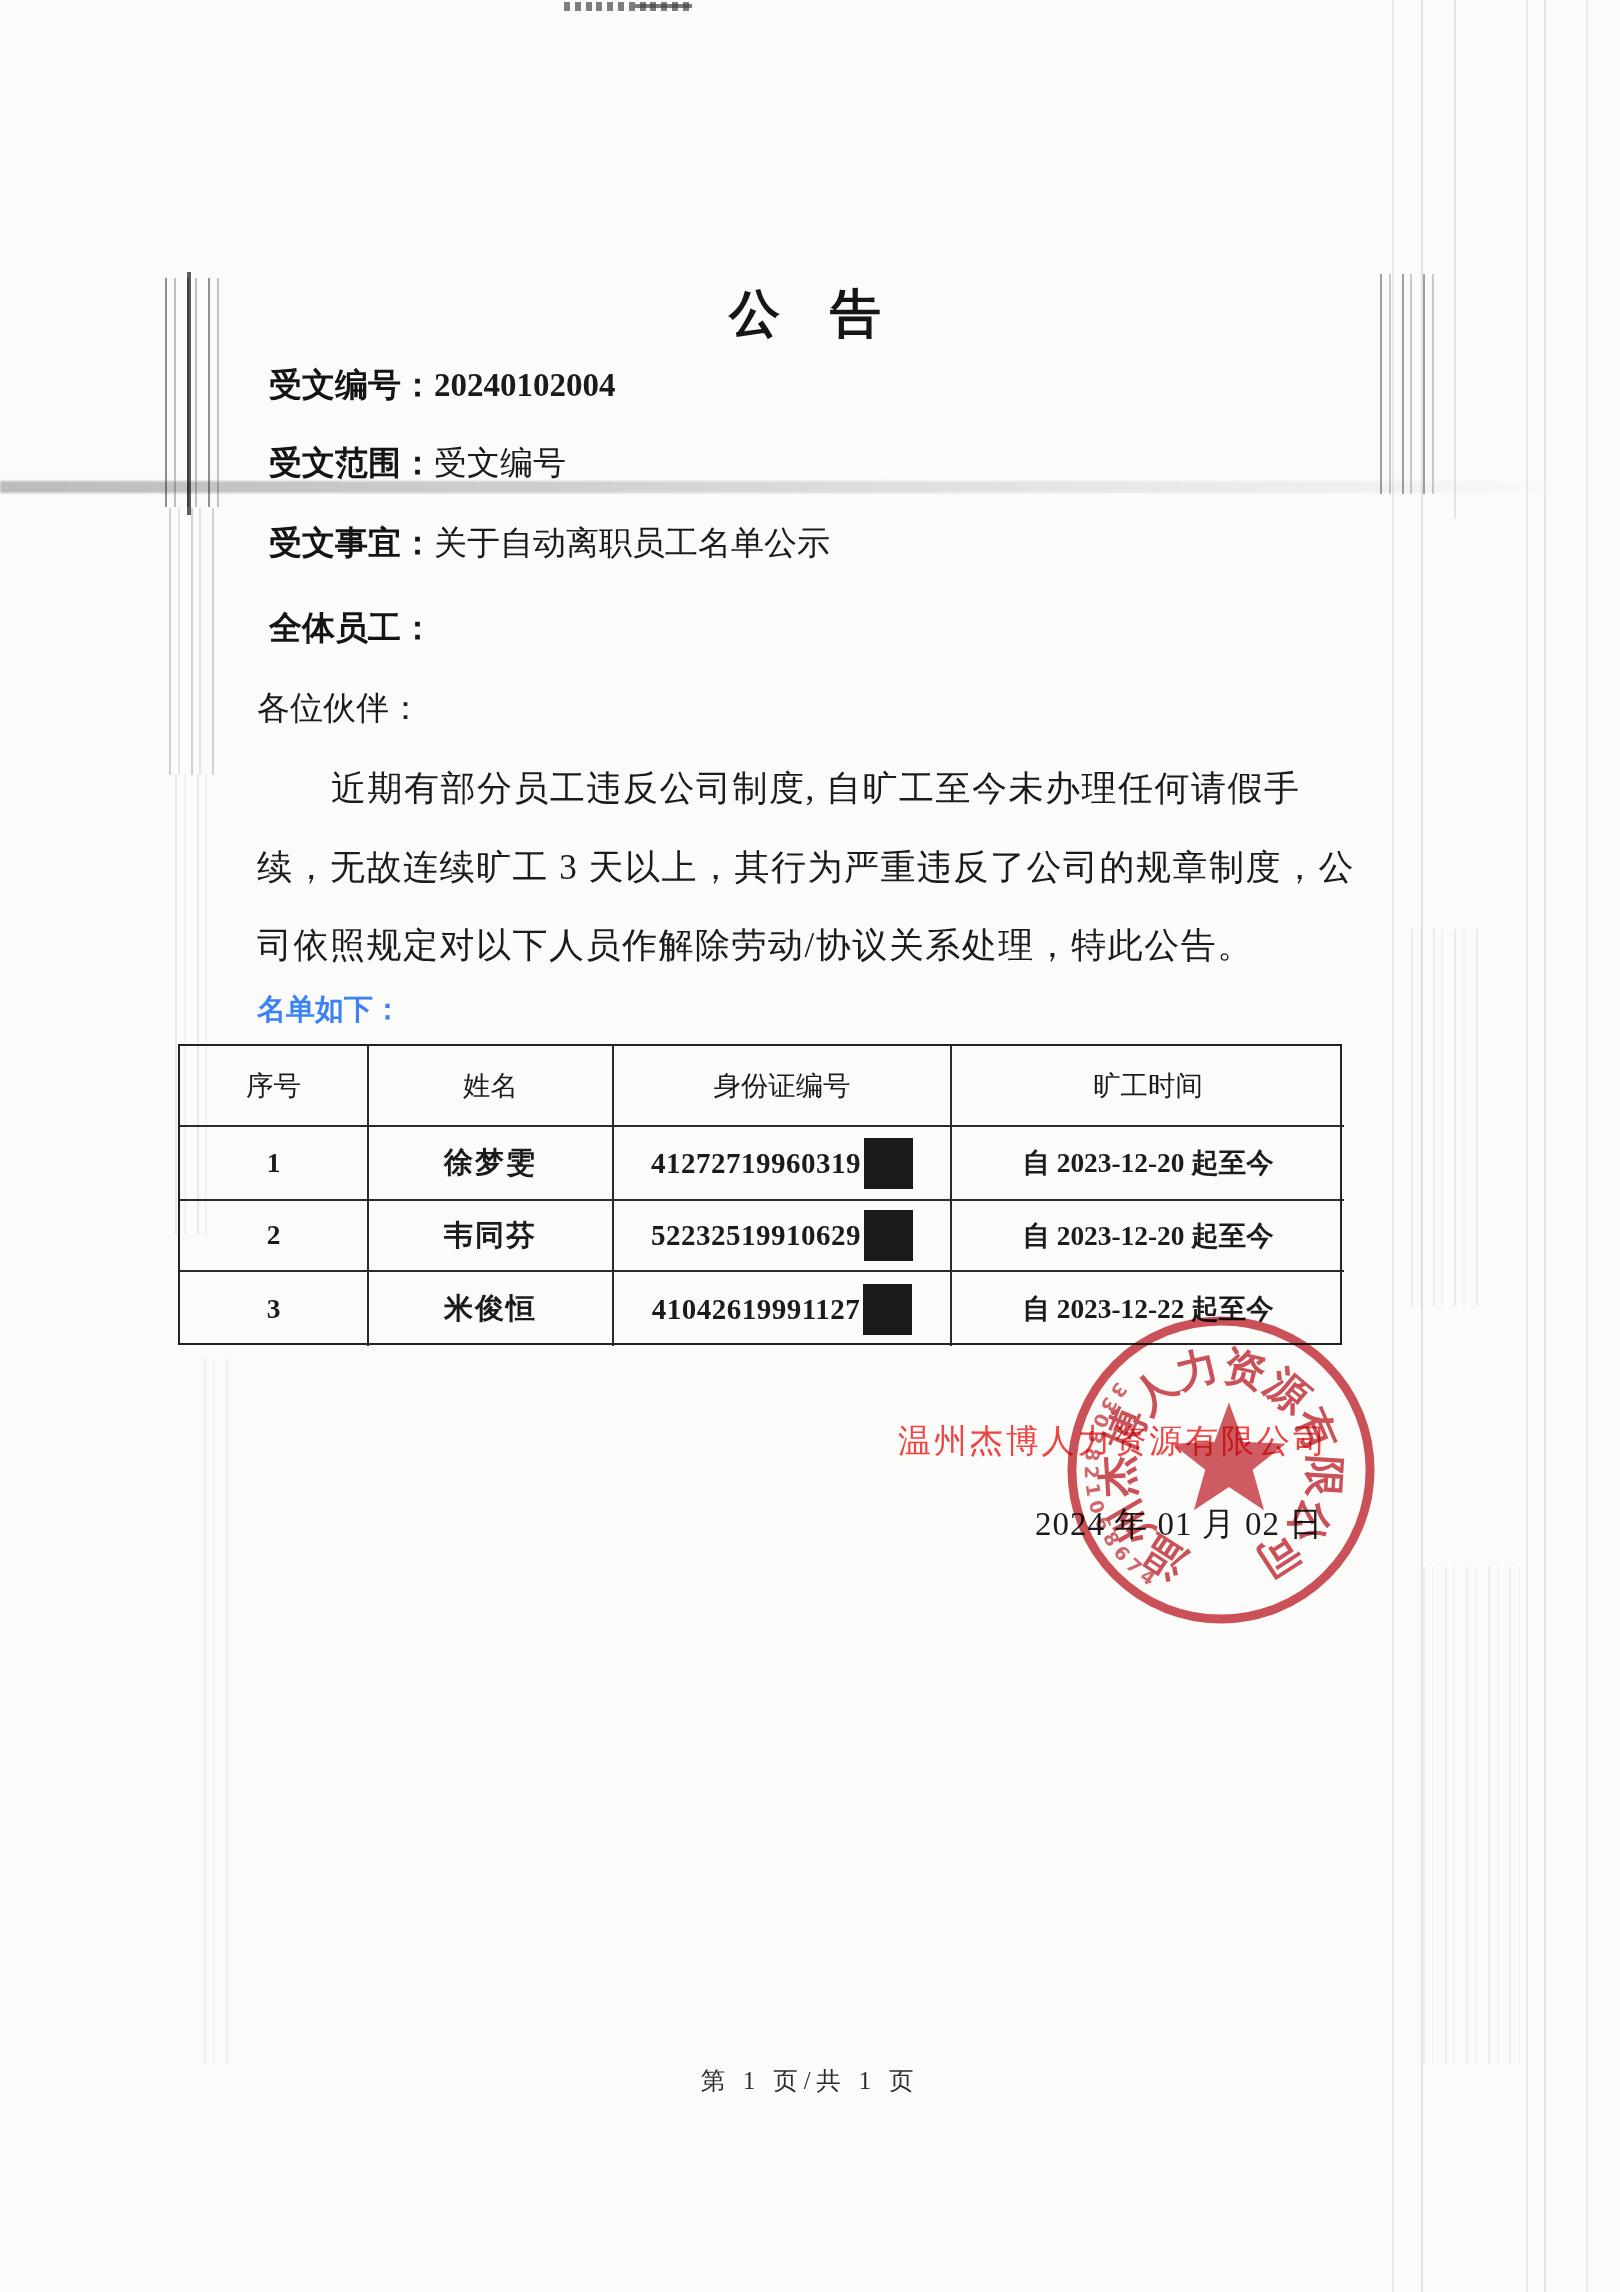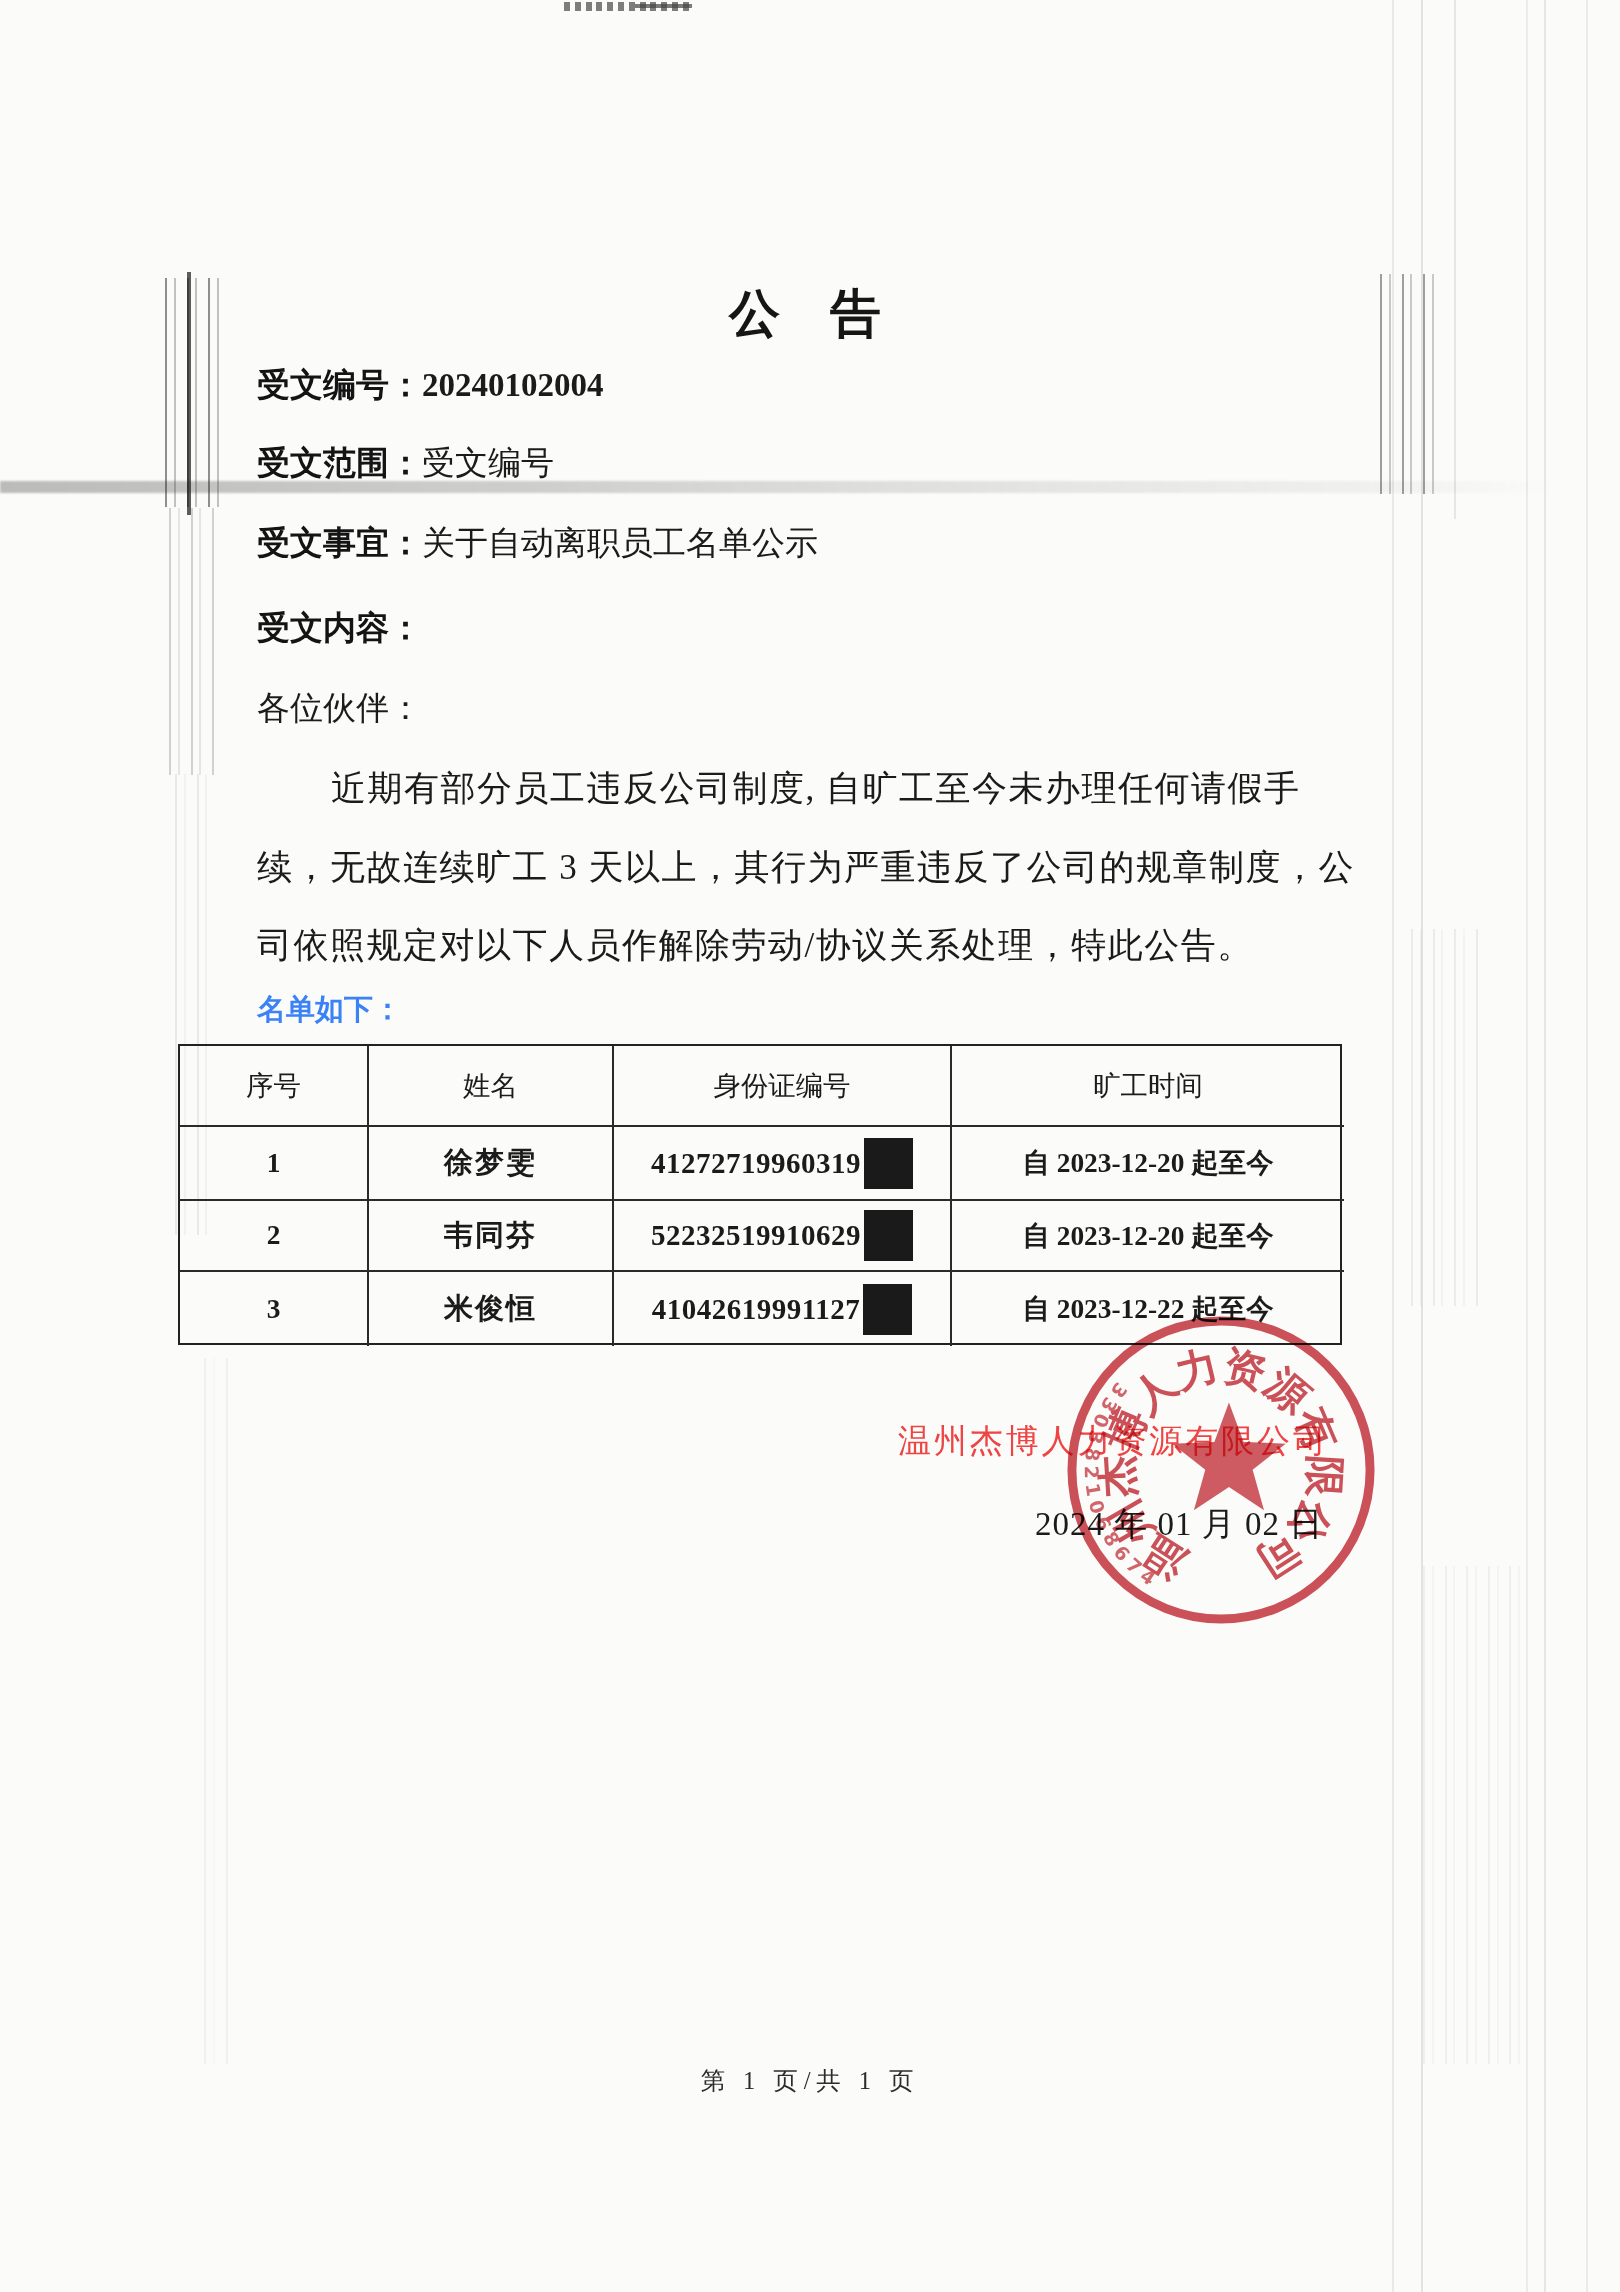--- a/index.html
+++ b/index.html
@@ -14,21 +14,21 @@
   
   .doc-title{
     position:absolute;left:729px;top:280px;
     font-size:51px;font-weight:bold;letter-spacing:5.9px;word-spacing:25.5px;
     color:#161616;white-space:nowrap;
   }
   .field-line{
     position:absolute;left:257px;
     font-size:33px;white-space:nowrap;color:#1b1b1b;
   }
-  .field-line .lbl{font-weight:bold;color:#141414;}
+  .field-line .lbl{font-weight:bold;color:#141414;margin-left:12px;}
   .field-line .val{font-weight:normal;}
   .field-line .val-bold{font-weight:bold;}
   .line-docnum{top:363px;}
   .line-scope{top:441px;}
   .line-subject{top:521px;}
   .line-content{top:606px;}
   .line-salutation{top:686px;font-size:33px;}
   .body-line{
     position:absolute;left:257px;
     font-size:35px;color:#1b1b1b;white-space:nowrap;letter-spacing:1.5px;
@@ -167,21 +167,21 @@
   <div class="field-line line-docnum">
     <span class="lbl">受文编号：</span><span class="val-bold">20240102004</span>
   </div>
   <div class="field-line line-scope">
     <span class="lbl">受文范围：</span><span class="val">受文编号</span>
   </div>
   <div class="field-line line-subject">
     <span class="lbl">受文事宜：</span><span class="val">关于自动离职员工名单公示</span>
   </div>
   <div class="field-line line-content">
-    <span class="lbl">受文内容：</span>
+    <span class="lbl">全体员工：</span>
   </div>
   <div class="field-line line-salutation">各位伙伴：</div>
 
   <div class="body-line body-line-1">近期有部分员工违反公司制度, 自旷工至今未办理任何请假手</div>
   <div class="body-line body-line-2">续，无故连续旷工 3 天以上，其行为严重违反了公司的规章制度，公</div>
   <div class="body-line body-line-3">司依照规定对以下人员作解除劳动/协议关系处理，特此公告。</div>
 
   <div class="list-label">名单如下：</div>
 
   <div class="roster-table">

